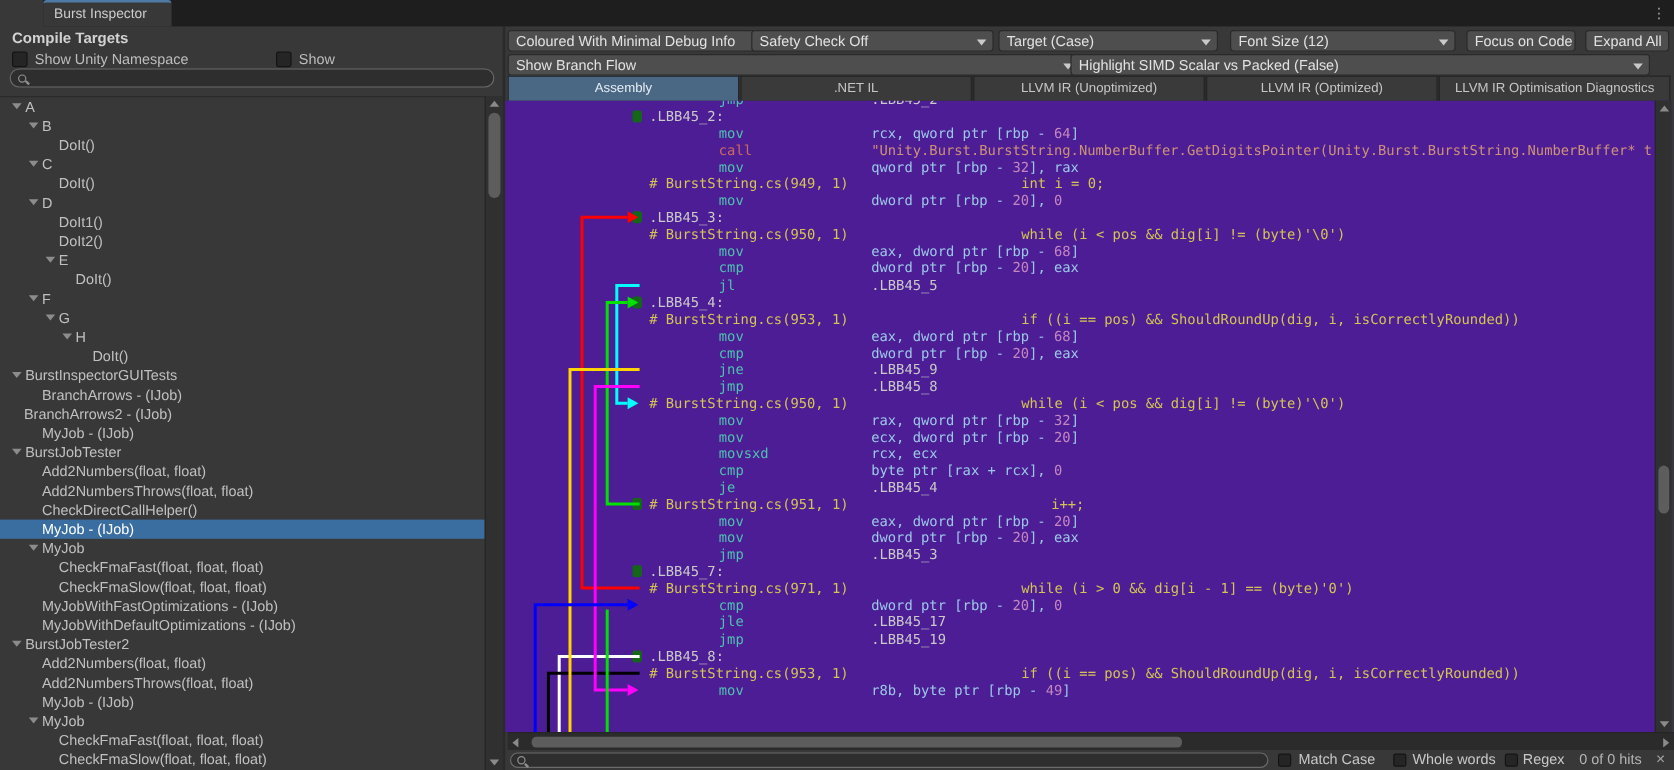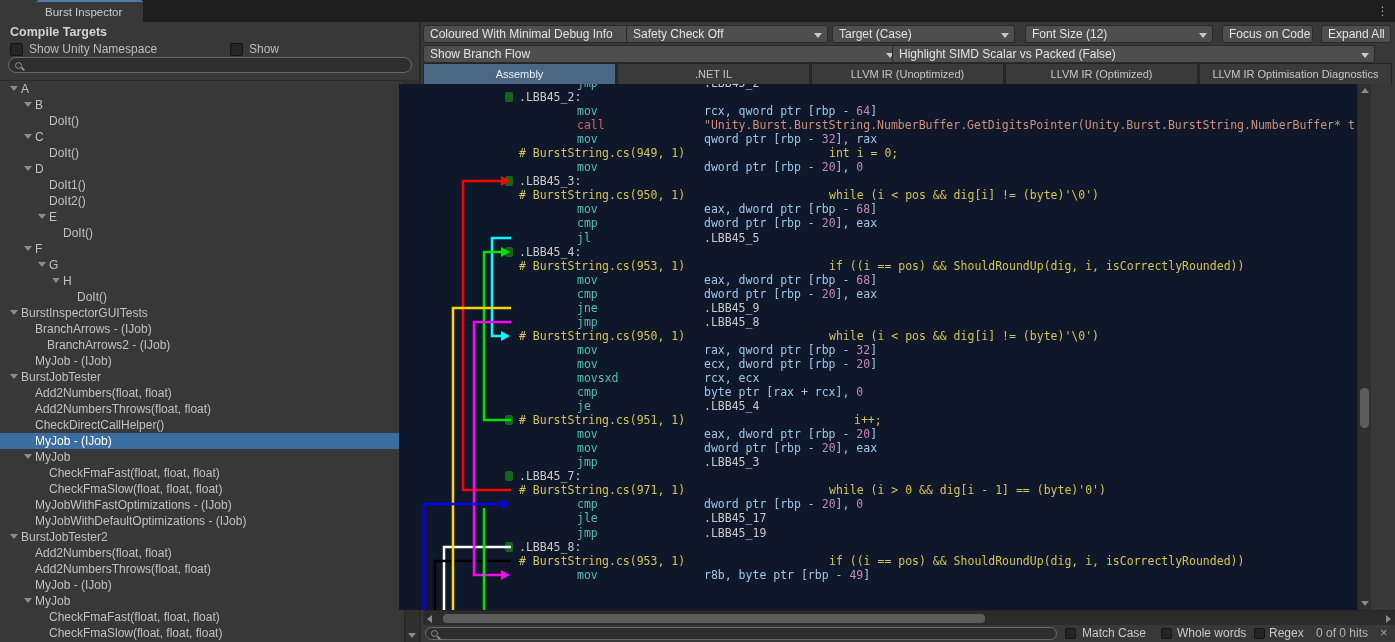--- a/index.html
+++ b/index.html
@@ -53,21 +53,21 @@
   .btn1{left:1222px;top:25px;width:91px}
   .btn2{left:1321px;top:25px;width:70px}
   .dd5{left:423px;top:45px;width:477px}
   .dd6{left:892px;top:45px;width:483px}
   
   .tabbar{position:absolute;left:423px;top:63px;width:969px;height:21px;background:#2b2b2b;display:flex;gap:1px}
   .tab{flex:1;background:#3a3a3a;color:#c6c6c6;font-size:11px;display:flex;align-items:center;justify-content:center;
        border:1px solid #252525;border-bottom:none}
   .tab.active{background:var(--tab_active);color:#e9eff5}
   
-  .code{position:absolute;left:399px;top:84px;width:972px;height:526px;background:#0f172a}
+  .code{position:absolute;left:421px;top:84px;width:972px;height:526px;background:#4c1d95}
   .code-clip{position:absolute;left:0;top:0;right:14px;bottom:0;overflow:hidden}
   .code-lines{position:absolute;left:0;top:-8px;right:0}
   .cl{height:14.05px;line-height:14.05px;position:relative;white-space:pre;
       font-family:"DejaVu Sans Mono",monospace;font-size:11.5px}
   .cl span.col{position:absolute;top:0}
   .lbl{color:var(--label)}
   .mn{color:var(--mnemonic)}
   .callmn{color:var(--call)}
   .str{color:var(--string)}
   .cmt{color:var(--comment)}
@@ -127,21 +127,21 @@
       <div class="tree-row" style="padding-left: 49px;"><span>DoIt1()</span></div>
       <div class="tree-row" style="padding-left: 49px;"><span>DoIt2()</span></div>
       <div class="tree-row" style="padding-left: 38px;"><span class="tri"></span><span>E</span></div>
       <div class="tree-row" style="padding-left: 63px;"><span>DoIt()</span></div>
       <div class="tree-row" style="padding-left: 24px;"><span class="tri"></span><span>F</span></div>
       <div class="tree-row" style="padding-left: 38px;"><span class="tri"></span><span>G</span></div>
       <div class="tree-row" style="padding-left: 52px;"><span class="tri"></span><span>H</span></div>
       <div class="tree-row" style="padding-left: 77px;"><span>DoIt()</span></div>
       <div class="tree-row" style="padding-left: 10px;"><span class="tri"></span><span>BurstInspectorGUITests</span></div>
       <div class="tree-row" style="padding-left: 35px;"><span>BranchArrows - (IJob)</span></div>
-      <div class="tree-row" style="padding-left: 47px;"><span>BranchArrows2 - (IJob)</span></div>
+      <div class="tree-row" style="padding-left: 20px;"><span>BranchArrows2 - (IJob)</span></div>
       <div class="tree-row" style="padding-left: 35px;"><span>MyJob - (IJob)</span></div>
       <div class="tree-row" style="padding-left: 10px;"><span class="tri"></span><span>BurstJobTester</span></div>
       <div class="tree-row" style="padding-left: 35px;"><span>Add2Numbers(float, float)</span></div>
       <div class="tree-row" style="padding-left: 35px;"><span>Add2NumbersThrows(float, float)</span></div>
       <div class="tree-row" style="padding-left: 35px;"><span>CheckDirectCallHelper()</span></div>
       <div class="tree-row selected" style="padding-left: 35px;"><span>MyJob - (IJob)</span></div>
       <div class="tree-row" style="padding-left: 24px;"><span class="tri"></span><span>MyJob</span></div>
       <div class="tree-row" style="padding-left: 49px;"><span>CheckFmaFast(float, float, float)</span></div>
       <div class="tree-row" style="padding-left: 49px;"><span>CheckFmaSlow(float, float, float)</span></div>
       <div class="tree-row" style="padding-left: 35px;"><span>MyJobWithFastOptimizations - (IJob)</span></div>

